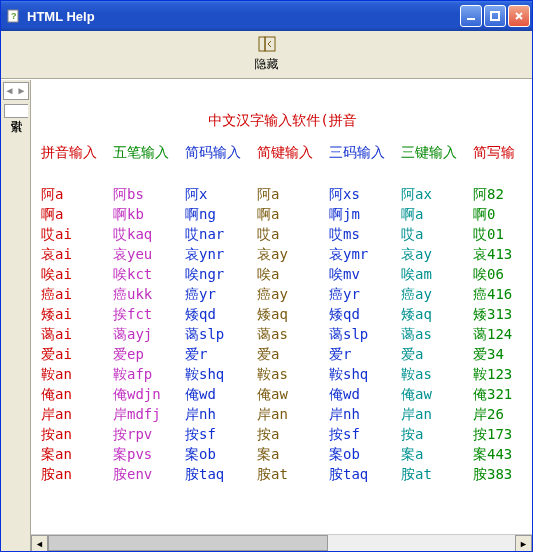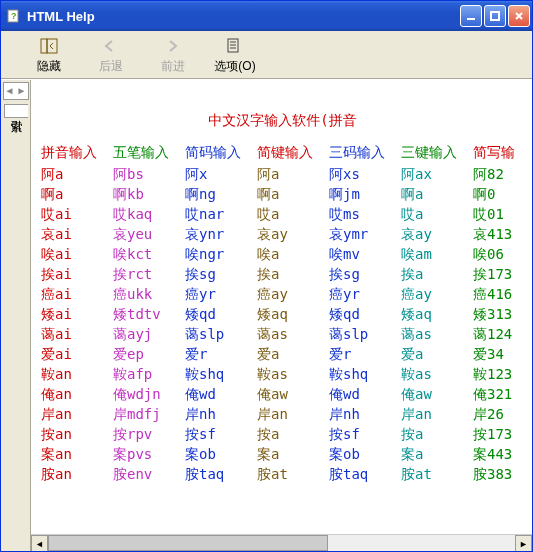--- a/index.html
+++ b/index.html
@@ -4,34 +4,34 @@
 <style>
   * { margin: 0; padding: 0; box-sizing: border-box; }
   body { font-family: "SimSun", "MS Sans Serif", sans-serif; font-size: 12px; background: #fff; width: 533px; height: 552px; overflow: hidden; }
   .window { width: 533px; height: 552px; border: 1px solid #0831d9; background: #ece9d8; display: flex; flex-direction: column; }
   .titlebar { height: 30px; background: linear-gradient(to bottom, #3b78e7 0%, #2b5fd6 8%, #1e4fc6 40%, #1e4fc6 88%, #1941a5 100%); display: flex; align-items: center; padding: 0 2px 0 6px; color: #fff; font-weight: bold; font-size: 13px; }
   .titlebar .icon { width: 16px; height: 16px; margin-right: 4px; display: inline-flex; align-items: center; justify-content: center; }
   .titlebar .title { flex: 1; }
   .winbtns { display: flex; gap: 2px; }
   .winbtn { width: 22px; height: 22px; border: 1px solid #fff; border-radius: 3px; background: linear-gradient(to bottom,#7ba6ef,#3566d6); display: flex; align-items: center; justify-content: center; color: #fff; font-weight: bold; }
   .winbtn.close { background: linear-gradient(to bottom,#f1a689,#e35540); }
-  .toolbar { height: 48px; background: #ece9d8; border-bottom: 1px solid #aca899; display: flex; align-items: center; padding: 2px 23px; gap: 12px; }
+  .toolbar { height: 48px; background: #ece9d8; border-bottom: 1px solid #aca899; display: flex; align-items: center; padding: 2px 23px; gap: 12px; flex-direction: column; }
   .tbitem { display: flex; flex-direction: column; align-items: center; font-size: 12px; color: #000; gap: 1px; min-width: 50px; }
   .tbitem.disabled { color: #a0a0a0; align-items: center; }
   .tbitem .ico { width: 22px; height: 22px; display: flex; align-items: center; justify-content: center; font-size: 16px; }
   .body { flex: 1; display: flex; border-top: 1px solid #fff; min-height: 0; }
   .navpane { width: 30px; background: #ece9d8; border-right: 1px solid #aca899; display: flex; flex-direction: column; align-items: center; padding-top: 2px; }
   .navarrows { width: 26px; height: 18px; border: 1px solid #999; background: #fff; display: flex; margin-bottom: 4px; }
   .navarrows span { flex: 1; text-align: center; font-size: 10px; line-height: 16px; color: #888; }
   .tab { writing-mode: vertical-rl; background: #fff; border: 1px solid #999; border-right: none; padding: 6px 3px; font-size: 12px; }
   .content { flex: 1; background: #fff; overflow: hidden; position: relative; }
   .contentinner { padding: 24px 8px 8px 10px; font-size: 14px; font-family: "SimSun", monospace; }
   .heading { color: #d00000; text-align: center; margin: 8px 0 14px 0; font-size: 14px; }
   .headerrow, .row { white-space: nowrap; }
-  .headerrow { margin-bottom: 2px; }
+  .headerrow { margin-bottom: 22px; }
   .col { display: inline-block; width: 72px; }
   .row .col { line-height: 20px; }
   .c0 { color: #d00000; }
   .c1 { color: #c030c0; }
   .c2 { color: #1030d0; }
   .c3 { color: #7a5a10; }
   .c4 { color: #1030d0; }
   .c5 { color: #009090; }
   .c6 { color: #008800; }
   .headerrow .c0{color:#d00000}.headerrow .c1{color:#008800}.headerrow .c2{color:#1030d0}.headerrow .c3{color:#d00000}.headerrow .c4{color:#1030d0}.headerrow .c5{color:#008800}.headerrow .c6{color:#d00000}
@@ -122,23 +122,22 @@
     <div class="content">
       <div class="contentinner">
         <div class="heading">中文汉字输入软件(拼音</div>
         <div class="headerrow" id="headerrow"><span class="col c0">拼音输入</span><span class="col c1">五笔输入</span><span class="col c2">简码输入</span><span class="col c3">简键输入</span><span class="col c4">三码输入</span><span class="col c5">三键输入</span><span class="col c6">简写输</span></div>
         <div id="rows">
             <div class="row"><span class="col c0">阿a</span><span class="col c1">阿bs</span><span class="col c2">阿x</span><span class="col c3">阿a</span><span class="col c4">阿xs</span><span class="col c5">阿ax</span><span class="col c6">阿82</span></div>
             <div class="row"><span class="col c0">啊a</span><span class="col c1">啊kb</span><span class="col c2">啊ng</span><span class="col c3">啊a</span><span class="col c4">啊jm</span><span class="col c5">啊a</span><span class="col c6">啊0</span></div>
             <div class="row"><span class="col c0">哎ai</span><span class="col c1">哎kaq</span><span class="col c2">哎nar</span><span class="col c3">哎a</span><span class="col c4">哎ms</span><span class="col c5">哎a</span><span class="col c6">哎01</span></div>
             <div class="row"><span class="col c0">哀ai</span><span class="col c1">哀yeu</span><span class="col c2">哀ynr</span><span class="col c3">哀ay</span><span class="col c4">哀ymr</span><span class="col c5">哀ay</span><span class="col c6">哀413</span></div>
             <div class="row"><span class="col c0">唉ai</span><span class="col c1">唉kct</span><span class="col c2">唉ngr</span><span class="col c3">唉a</span><span class="col c4">唉mv</span><span class="col c5">唉am</span><span class="col c6">唉06</span></div>
-            <div class="row"><span class="col c0">挨ai</span><span class="col c1">挨rct</span><span class="col c2">挨sg</span><span class="col c3">挨a</span><span class="col c4">挨sg</span><span class="col c5">挨a</span><span class="col c6">挨173</span></div>
             <div class="row"><span class="col c0">癌ai</span><span class="col c1">癌ukk</span><span class="col c2">癌yr</span><span class="col c3">癌ay</span><span class="col c4">癌yr</span><span class="col c5">癌ay</span><span class="col c6">癌416</span></div>
-            <div class="row"><span class="col c0">矮ai</span><span class="col c1">矮tdtv</span><span class="col c2">矮qd</span><span class="col c3">矮aq</span><span class="col c4">矮qd</span><span class="col c5">矮aq</span><span class="col c6">矮313</span></div>
+            <div class="row"><span class="col c0">矮ai</span><span class="col c1">挨fct</span><span class="col c2">矮qd</span><span class="col c3">矮aq</span><span class="col c4">矮qd</span><span class="col c5">矮aq</span><span class="col c6">矮313</span></div>
             <div class="row"><span class="col c0">蔼ai</span><span class="col c1">蔼ayj</span><span class="col c2">蔼slp</span><span class="col c3">蔼as</span><span class="col c4">蔼slp</span><span class="col c5">蔼as</span><span class="col c6">蔼124</span></div>
             <div class="row"><span class="col c0">爱ai</span><span class="col c1">爱ep</span><span class="col c2">爱r</span><span class="col c3">爱a</span><span class="col c4">爱r</span><span class="col c5">爱a</span><span class="col c6">爱34</span></div>
             <div class="row"><span class="col c0">鞍an</span><span class="col c1">鞍afp</span><span class="col c2">鞍shq</span><span class="col c3">鞍as</span><span class="col c4">鞍shq</span><span class="col c5">鞍as</span><span class="col c6">鞍123</span></div>
             <div class="row"><span class="col c0">俺an</span><span class="col c1">俺wdjn</span><span class="col c2">俺wd</span><span class="col c3">俺aw</span><span class="col c4">俺wd</span><span class="col c5">俺aw</span><span class="col c6">俺321</span></div>
             <div class="row"><span class="col c0">岸an</span><span class="col c1">岸mdfj</span><span class="col c2">岸nh</span><span class="col c3">岸an</span><span class="col c4">岸nh</span><span class="col c5">岸an</span><span class="col c6">岸26</span></div>
             <div class="row"><span class="col c0">按an</span><span class="col c1">按rpv</span><span class="col c2">按sf</span><span class="col c3">按a</span><span class="col c4">按sf</span><span class="col c5">按a</span><span class="col c6">按173</span></div>
             <div class="row"><span class="col c0">案an</span><span class="col c1">案pvs</span><span class="col c2">案ob</span><span class="col c3">案a</span><span class="col c4">案ob</span><span class="col c5">案a</span><span class="col c6">案443</span></div>
             <div class="row"><span class="col c0">胺an</span><span class="col c1">胺env</span><span class="col c2">胺taq</span><span class="col c3">胺at</span><span class="col c4">胺taq</span><span class="col c5">胺at</span><span class="col c6">胺383</span></div>
           </div>
       </div>

